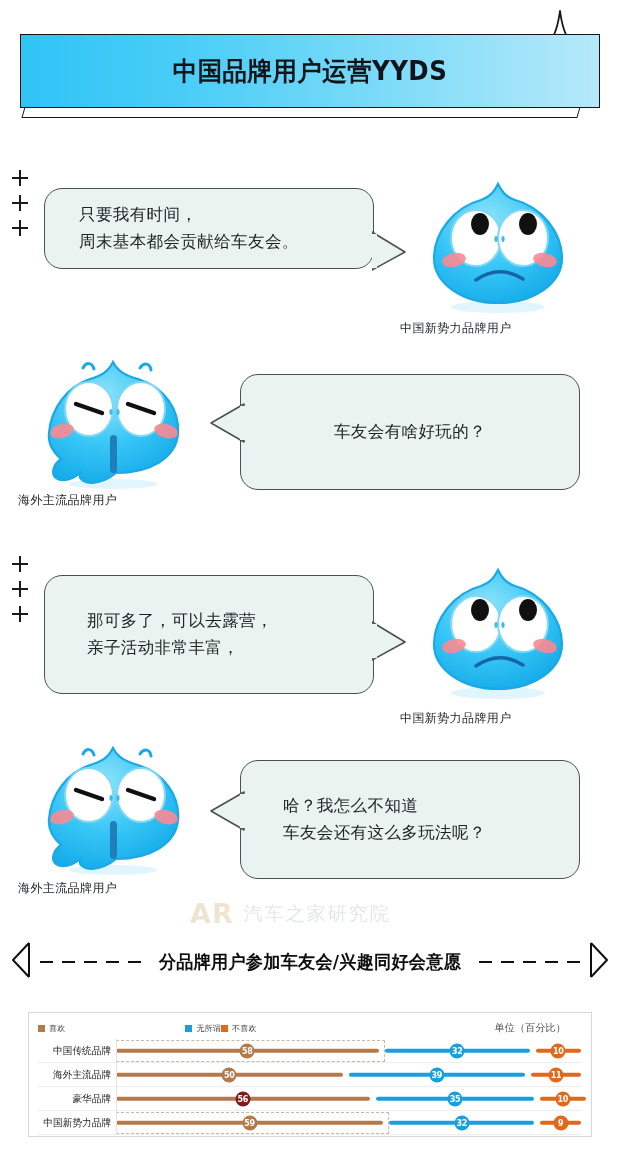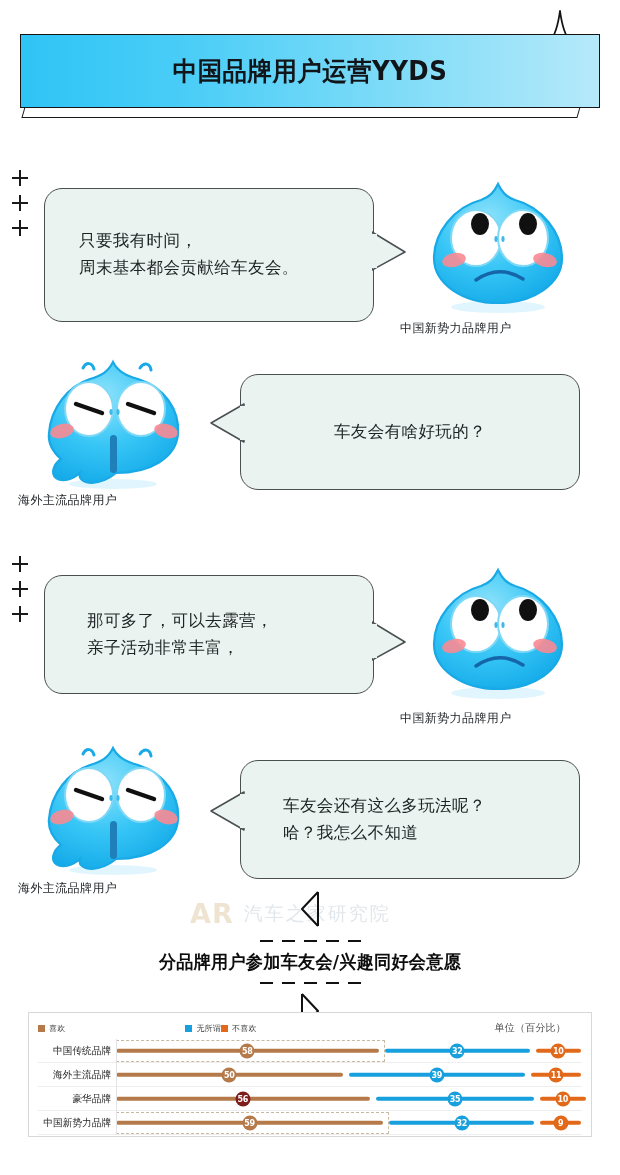--- a/index.html
+++ b/index.html
@@ -77,21 +77,21 @@
   .watermark {
     position: absolute; left: 190px; top: 898px;
     display: flex; align-items: center; gap: 10px; opacity: 0.30;
   }
   .wm-ar { font-size: 27px; font-weight: 700; color: #c9a86a; letter-spacing: 1px; }
   .wm-text { font-size: 19px; color: #9fb0bd; letter-spacing: 2px; }
 
   
   .divider {
     position: absolute; left: 10px; top: 940px; width: 600px; height: 44px;
-    display: flex; align-items: center; justify-content: center; gap: 8px; flex-direction: column;
+    display: flex; align-items: center; justify-content: center; gap: 8px;
   }
   .div-arrow { flex: 0 0 auto; }
   .dashes { display: flex; align-items: center; gap: 9px; }
   .dash { width: 13px; height: 2.4px; background: #101010; }
   .div-title {
     font-size: 18px; font-weight: 700; color: #0d0d0d;
     letter-spacing: 0.3px; white-space: nowrap; padding: 0 2px;
     transform: scaleX(0.95);
   }
 
@@ -154,21 +154,21 @@
       <span class="hdr-title">中国品牌用户运营YYDS</span>
     </div>
   </div>
 
   <div class="plus-col" style="left:12px; top:170px;">
     <div class="plus"></div>
     <div class="plus"></div>
     <div class="plus"></div>
   </div>
 
-  <div class="bubble" style="left:44px; top:188px; width:330px; height:134px; padding:0 0 0 34px;">
+  <div class="bubble" style="left:44px; top:188px; width:330px; height:81px; padding:0 0 0 34px;">
     <div class="line">只要我有时间，</div>
     <div class="line">周末基本都会贡献给车友会。</div>
   </div>
   <div class="tail" style="left:372px; top:228px;">
     <svg width="36" height="46" viewBox="0 0 36 46">
       <path d="M0 4 L33 24 L0 42 Z" fill="#eaf3ef" stroke="#4a4f52" stroke-width="1.5" stroke-linejoin="round"></path>
       <rect x="-4" y="6" width="9" height="34" fill="#eaf3ef"></rect>
     </svg>
   </div>
 
@@ -297,22 +297,22 @@
       <ellipse cx="83" cy="60" rx="1.6" ry="3" fill="#3fb9e5"></ellipse>
       <ellipse cx="90" cy="60" rx="1.6" ry="3" fill="#3fb9e5"></ellipse>
       <ellipse cx="34" cy="79" rx="12" ry="7" fill="#f98a94" opacity="0.9" transform="rotate(-14 34 79)"></ellipse>
       <ellipse cx="138" cy="79" rx="12" ry="7" fill="#f98a94" opacity="0.9" transform="rotate(14 138 79)"></ellipse>
       <rect x="82" y="83" width="7" height="38" rx="3.5" fill="#1f7fb8"></rect>
     </svg>
   </div>
   <div class="char-label" style="left:18px; top:880px;">海外主流品牌用户</div>
 
   <div class="bubble" style="left:240px; top:760px; width:340px; height:119px; padding:0 0 0 42px;">
+    <div class="line">哈？我怎么不知道</div>
     <div class="line">车友会还有这么多玩法呢？</div>
-    <div class="line">哈？我怎么不知道</div>
   </div>
   <div class="tail" style="left:208px; top:786px;">
     <svg width="38" height="48" viewBox="0 0 38 48">
       <path d="M36 6 L3 25 L36 44 Z" fill="#eaf3ef" stroke="#4a4f52" stroke-width="1.5" stroke-linejoin="round"></path>
       <rect x="32" y="8" width="10" height="34" fill="#eaf3ef"></rect>
     </svg>
   </div>
 
   <div class="watermark">
     <span class="wm-ar">AR</span>

